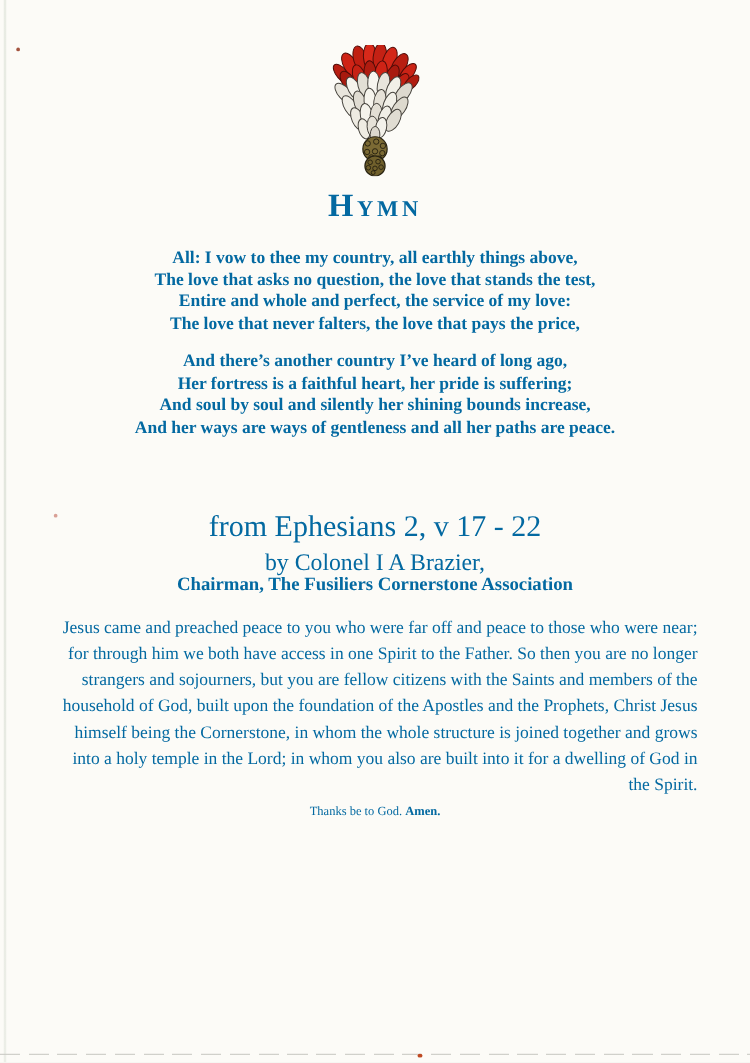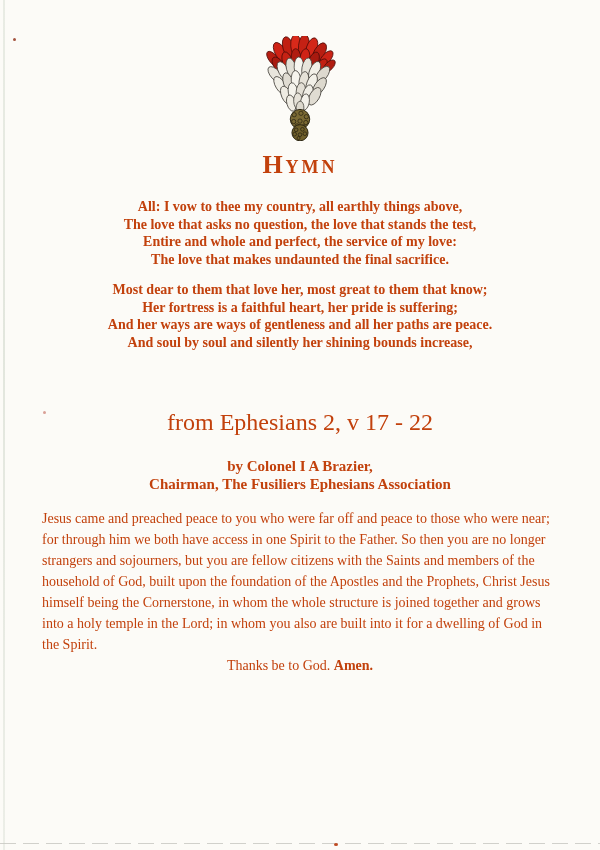--- a/index.html
+++ b/index.html
@@ -2,21 +2,21 @@
 <html><head>
 <meta charset="utf-8">
 <style>
   html,body{margin:0;padding:0;}
   body{background:#e8e6e1;font-family:"Liberation Serif","DejaVu Serif",serif;}
   .page{
     position:relative;
     width:600px;height:850px;
     margin:0 auto;
     background:#fcfbf7;
-    color:#c2410c;
+    color:#0369a1;
     text-align:center;
     overflow:hidden;
   }
   
   .edge-left{
     position:absolute;left:3px;top:0;bottom:0;width:2px;
     background:linear-gradient(180deg,#e9ece4 0%,#e2e6dd 40%,#eceee7 100%);
   }
   .edge-bottom{
     position:absolute;left:0;right:0;bottom:6px;height:1px;
@@ -32,29 +32,29 @@
 
   .sc{font-variant:small-caps;font-weight:bold;margin:0;}
   .hymn-heading{font-size:26px;line-height:28px;letter-spacing:3px;margin-top:10px;}
   .stanza{margin-top:19px;font-weight:bold;font-size:14px;line-height:17.5px;}
   .stanza.second{margin-top:13px;}
   .hline{white-space:nowrap;}
 
   .reading-block{margin-top:56px;}
   .reading-heading{font-size:23px;line-height:25px;letter-spacing:2px;}
   .reading-subtitle{font-size:24px;line-height:30px;margin-top:2px;}
-  .byline1{font-size:15px;font-weight:bold;line-height:15px;margin-top:22px;}
+  .byline1{font-size:19px;font-weight:normal;line-height:15px;margin-top:6px;}
   .byline2{font-size:15px;font-weight:bold;line-height:17px;margin-top:2px;}
 
   .reading-body{
     width:516px;margin:15px auto 0 auto;
     font-size:14px;line-height:21px;
-    text-align:left;
+    text-align:right;
   }
-  .thanks{font-size:14px;line-height:21px;}
+  .thanks{font-size:10px;line-height:21px;}
   .bold{font-weight:bold;}
 </style>
 </head>
 <body>
 
 <div class="page">
 
   <div class="edge-left"></div>
   <div class="edge-bottom"></div>
   <div class="speck speck1"></div>
@@ -126,31 +126,31 @@
       </g>
     </g>
   </svg>
 
   <h1 class="sc hymn-heading">Hymn</h1>
 
   <div class="stanza">
     <div class="hline">All: I vow to thee my country, all earthly things above,</div>
     <div class="hline">The love that asks no question, the love that stands the test,</div>
     <div class="hline">Entire and whole and perfect, the service of my love:</div>
-    <div class="hline">The love that makes undaunted the final sacrifice.</div>
+    <div class="hline">The love that never falters, the love that pays the price,</div>
   </div>
 
   <div class="stanza second">
-    <div class="hline">Most dear to them that love her, most great to them that know;</div>
+    <div class="hline">And there’s another country I’ve heard of long ago,</div>
     <div class="hline">Her fortress is a faithful heart, her pride is suffering;</div>
+    <div class="hline">And soul by soul and silently her shining bounds increase,</div>
     <div class="hline">And her ways are ways of gentleness and all her paths are peace.</div>
-    <div class="hline">And soul by soul and silently her shining bounds increase,</div>
   </div>
 
   <div class="reading-block">
     <div class="reading-subtitle">from Ephesians 2, v 17 - 22</div>
     <div class="byline1">by Colonel I A Brazier,</div>
-    <div class="byline2">Chairman, The Fusiliers Ephesians Association</div>
+    <div class="byline2">Chairman, The Fusiliers Cornerstone Association</div>
     <p class="reading-body">Jesus came and preached peace to you who were far off and peace to those who were near; for through him we both have access in one Spirit to the Father.  So then you are no longer strangers and sojourners, but you are fellow citizens with the Saints and members of the household of God, built upon the foundation of the Apostles and the Prophets, Christ Jesus himself being the Cornerstone, in whom the whole structure is joined together and grows into a holy temple in the Lord; in whom you also are built into it for a dwelling of God in the Spirit.</p>
     <div class="thanks"><span>Thanks be to God. </span><span class="bold">Amen.</span></div>
   </div>
 
 </div>
 
 </body></html>

